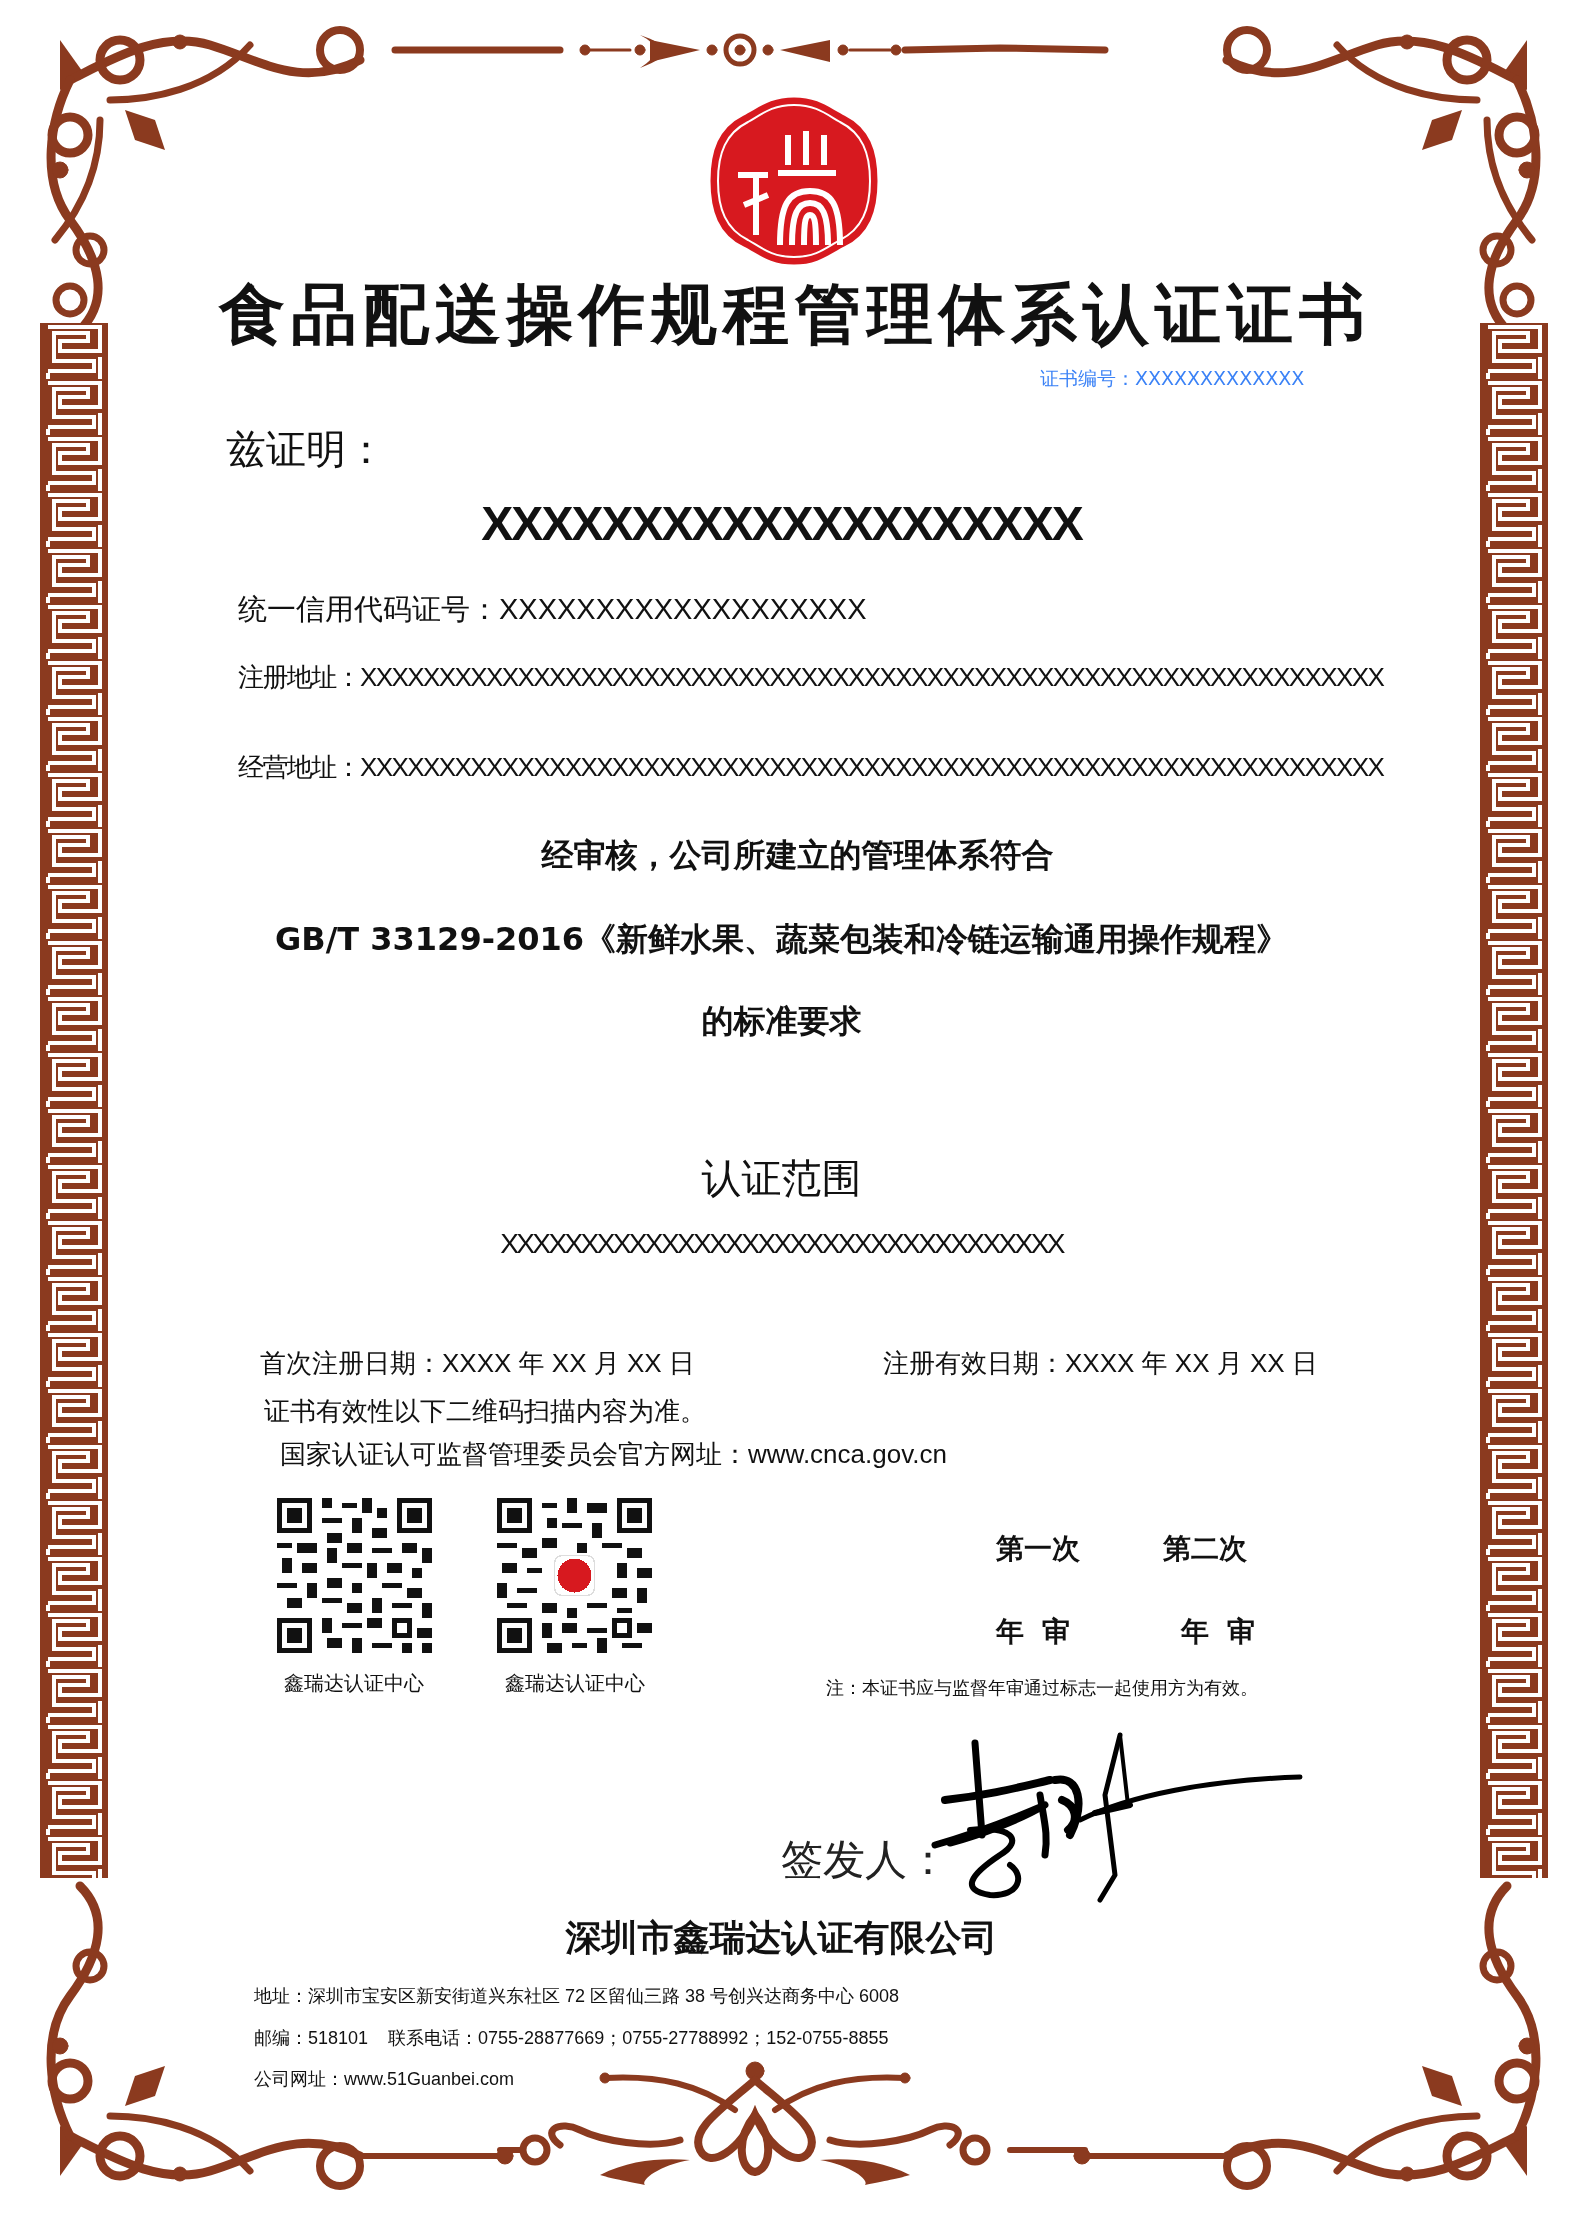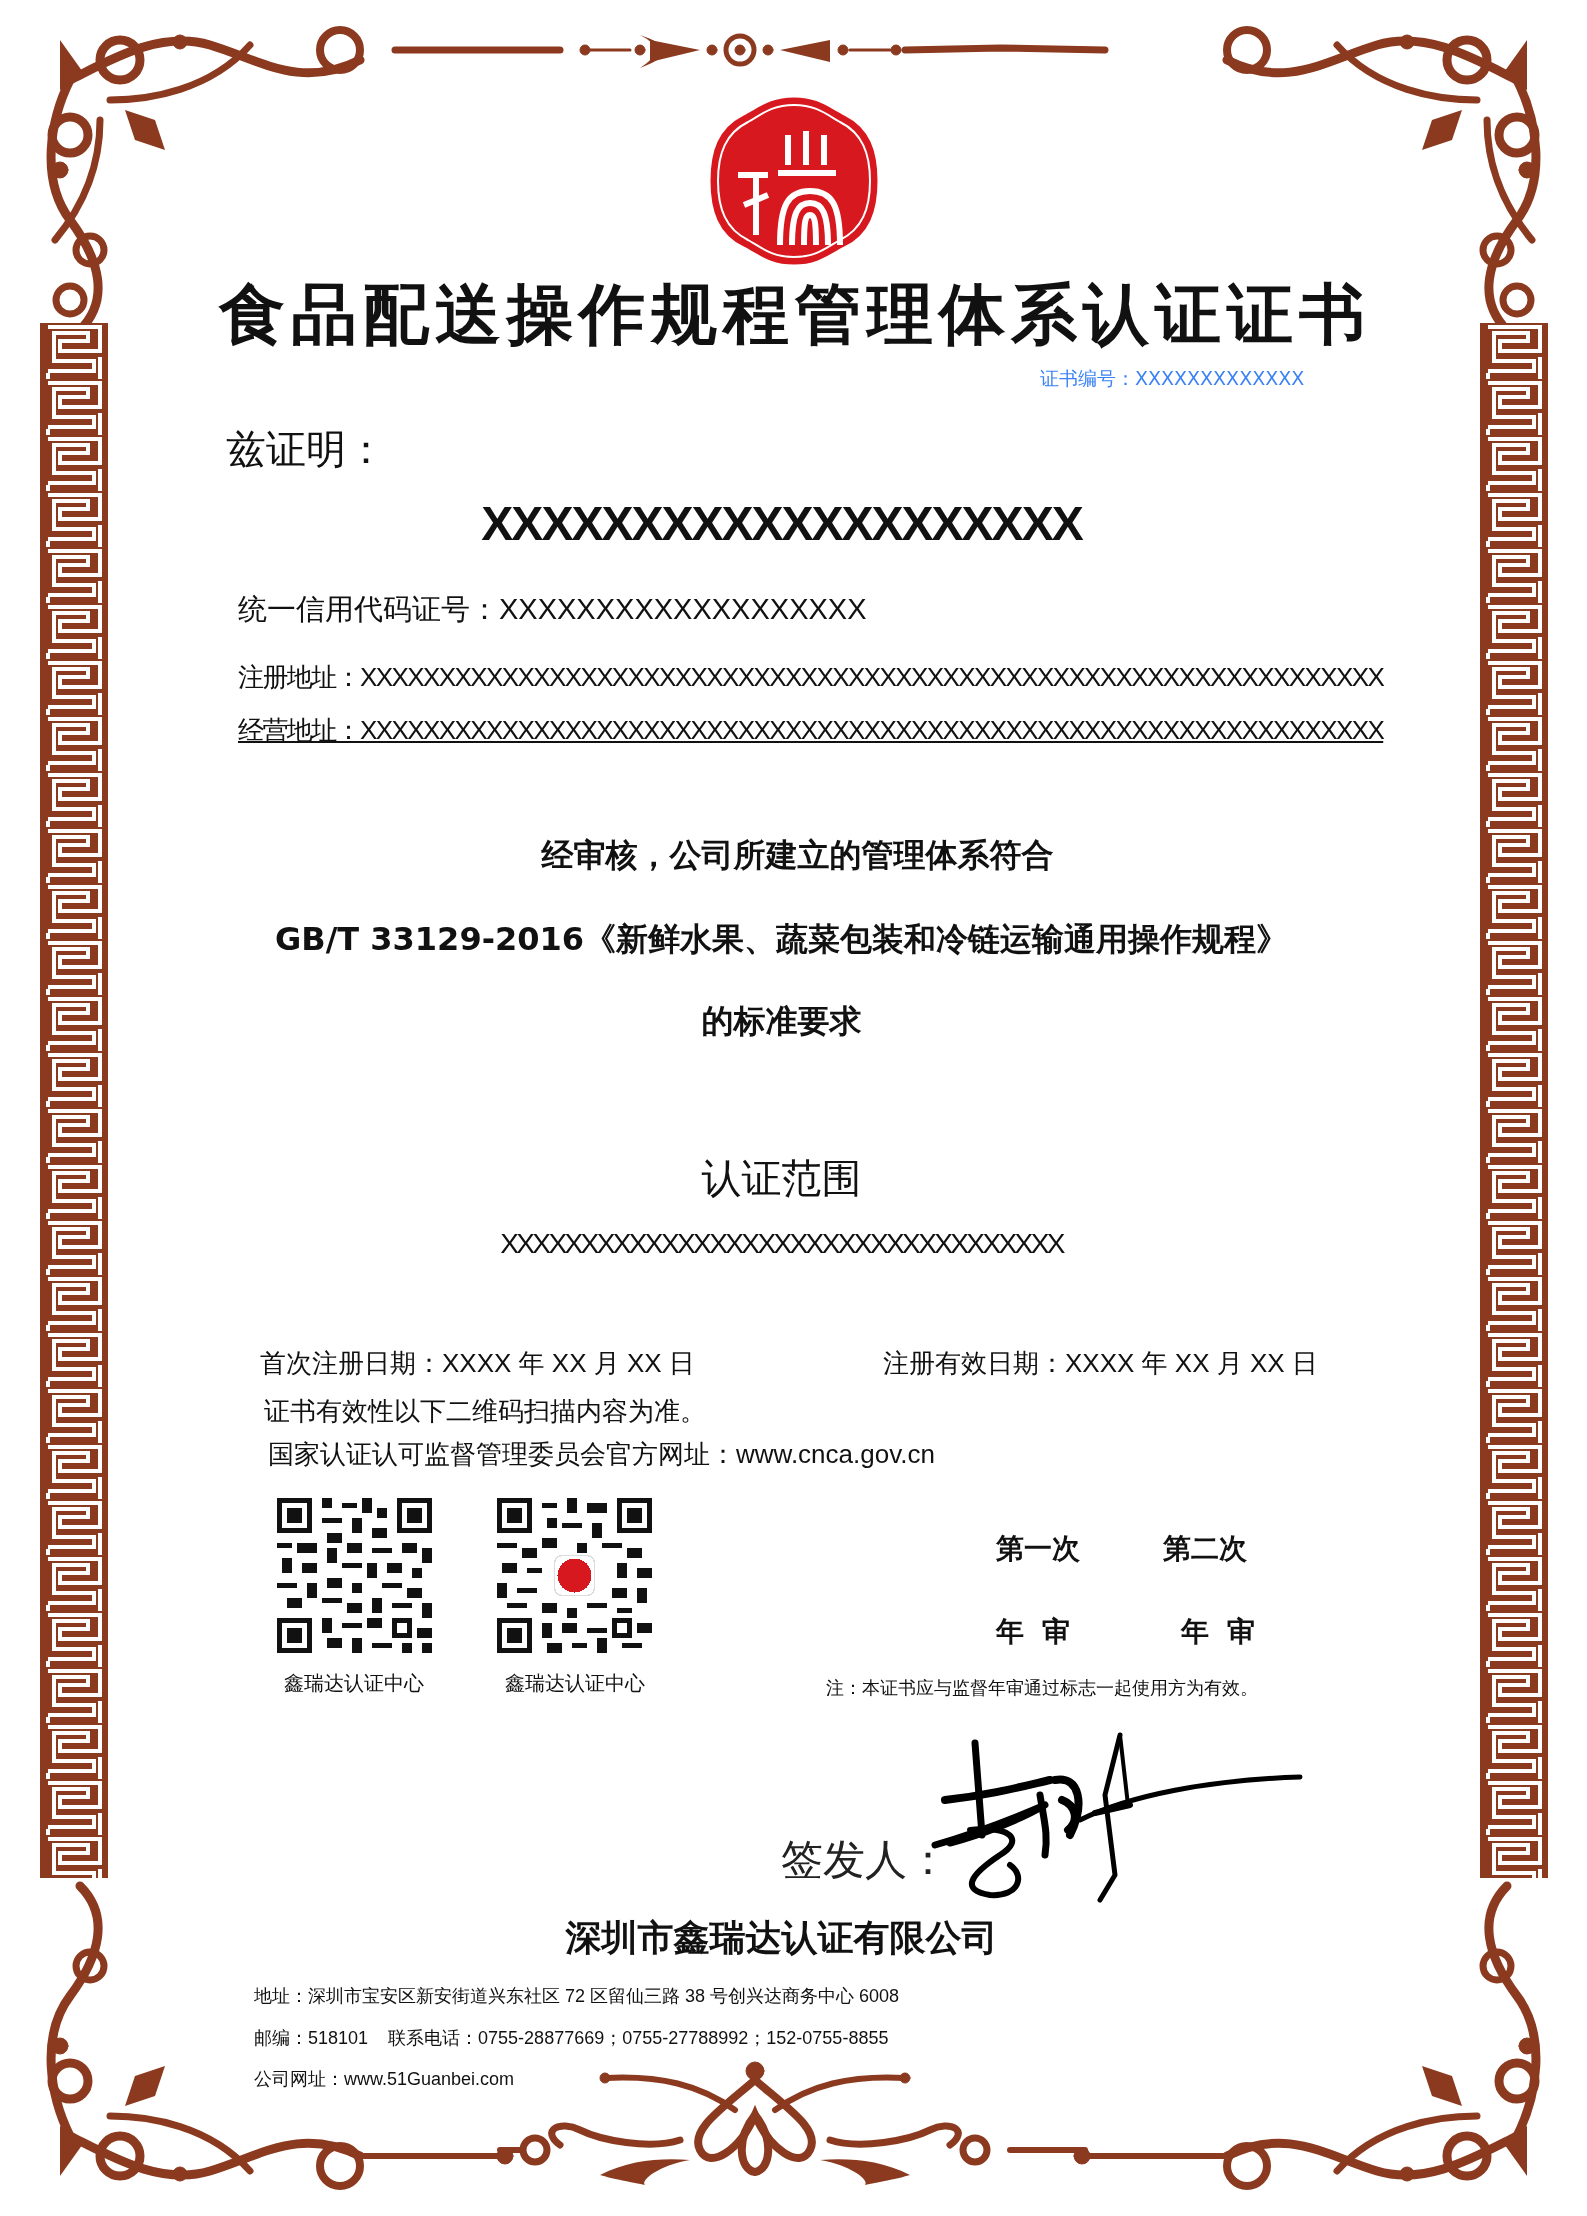--- a/index.html
+++ b/index.html
@@ -8,32 +8,32 @@
   .center { left: 0; width: 1563px; text-align: center; }
   .band { position: absolute; width: 68px; background: #8b3a1f; overflow: hidden; }
   .band svg { display: block; }
   #title { top: 270px; left: 190px; width: 1210px; text-align: center; font-family: "DejaVu Serif", "Liberation Serif", serif; font-size: 66px; letter-spacing: 6px; font-weight: bold; color: #111; }
   #certno { top: 366px; left: 1040px; font-size: 19px; color: #3b82f6; }
   #certify { top: 422px; left: 226px; font-size: 40px; }
   #company { top: 496px; font-size: 48px; font-weight: bold; letter-spacing: -2px; font-family: "Liberation Sans", sans-serif; }
   .info { left: 238px; font-size: 29px; font-family: "Liberation Sans", "DejaVu Sans", sans-serif; }
   #credit { top: 590px; }
   #regaddr { top: 660px; font-size: 26px; letter-spacing: -1.6px; }
-  #opaddr { top: 713px; font-size: 26px; letter-spacing: -1.6px; text-decoration: underline; }
+  #opaddr { top: 750px; font-size: 26px; letter-spacing: -1.6px; }
   .conf { font-size: 32px; font-weight: bold; }
   #conf1 { top: 834px; margin-left: 16px; }
   #conf2 { top: 918px; }
   #conf3 { top: 1000px; }
   #scopeTitle { top: 1151px; font-size: 40px; }
   #scope { top: 1228px; font-size: 28px; letter-spacing: -2.6px; font-family: "Liberation Sans", sans-serif; }
   .small { font-size: 26px; font-family: "Liberation Sans", "DejaVu Sans", sans-serif; }
   #firstReg { top: 1346px; left: 260px; }
   #validReg { top: 1346px; left: 883px; }
   #validity { top: 1394px; left: 264px; }
-  #cnca { top: 1437px; left: 268px; }
+  #cnca { top: 1437px; left: 280px; }
   .qr { position: absolute; width: 165px; height: 165px; background: #fff; }
   #qr1 { left: 272px; top: 1493px; }
   #qr2 { left: 492px; top: 1493px; }
   .qrlabel { font-size: 20px; top: 1670px; width: 220px; text-align: center; }
   #qr1label { left: 244px; }
   #qr2label { left: 465px; }
   .annual { font-size: 28px; font-weight: bold; }
   #first { top: 1530px; left: 996px; }
   #second { top: 1530px; left: 1163px; }
   #year1 { top: 1613px; left: 996px; letter-spacing: 18px; }

